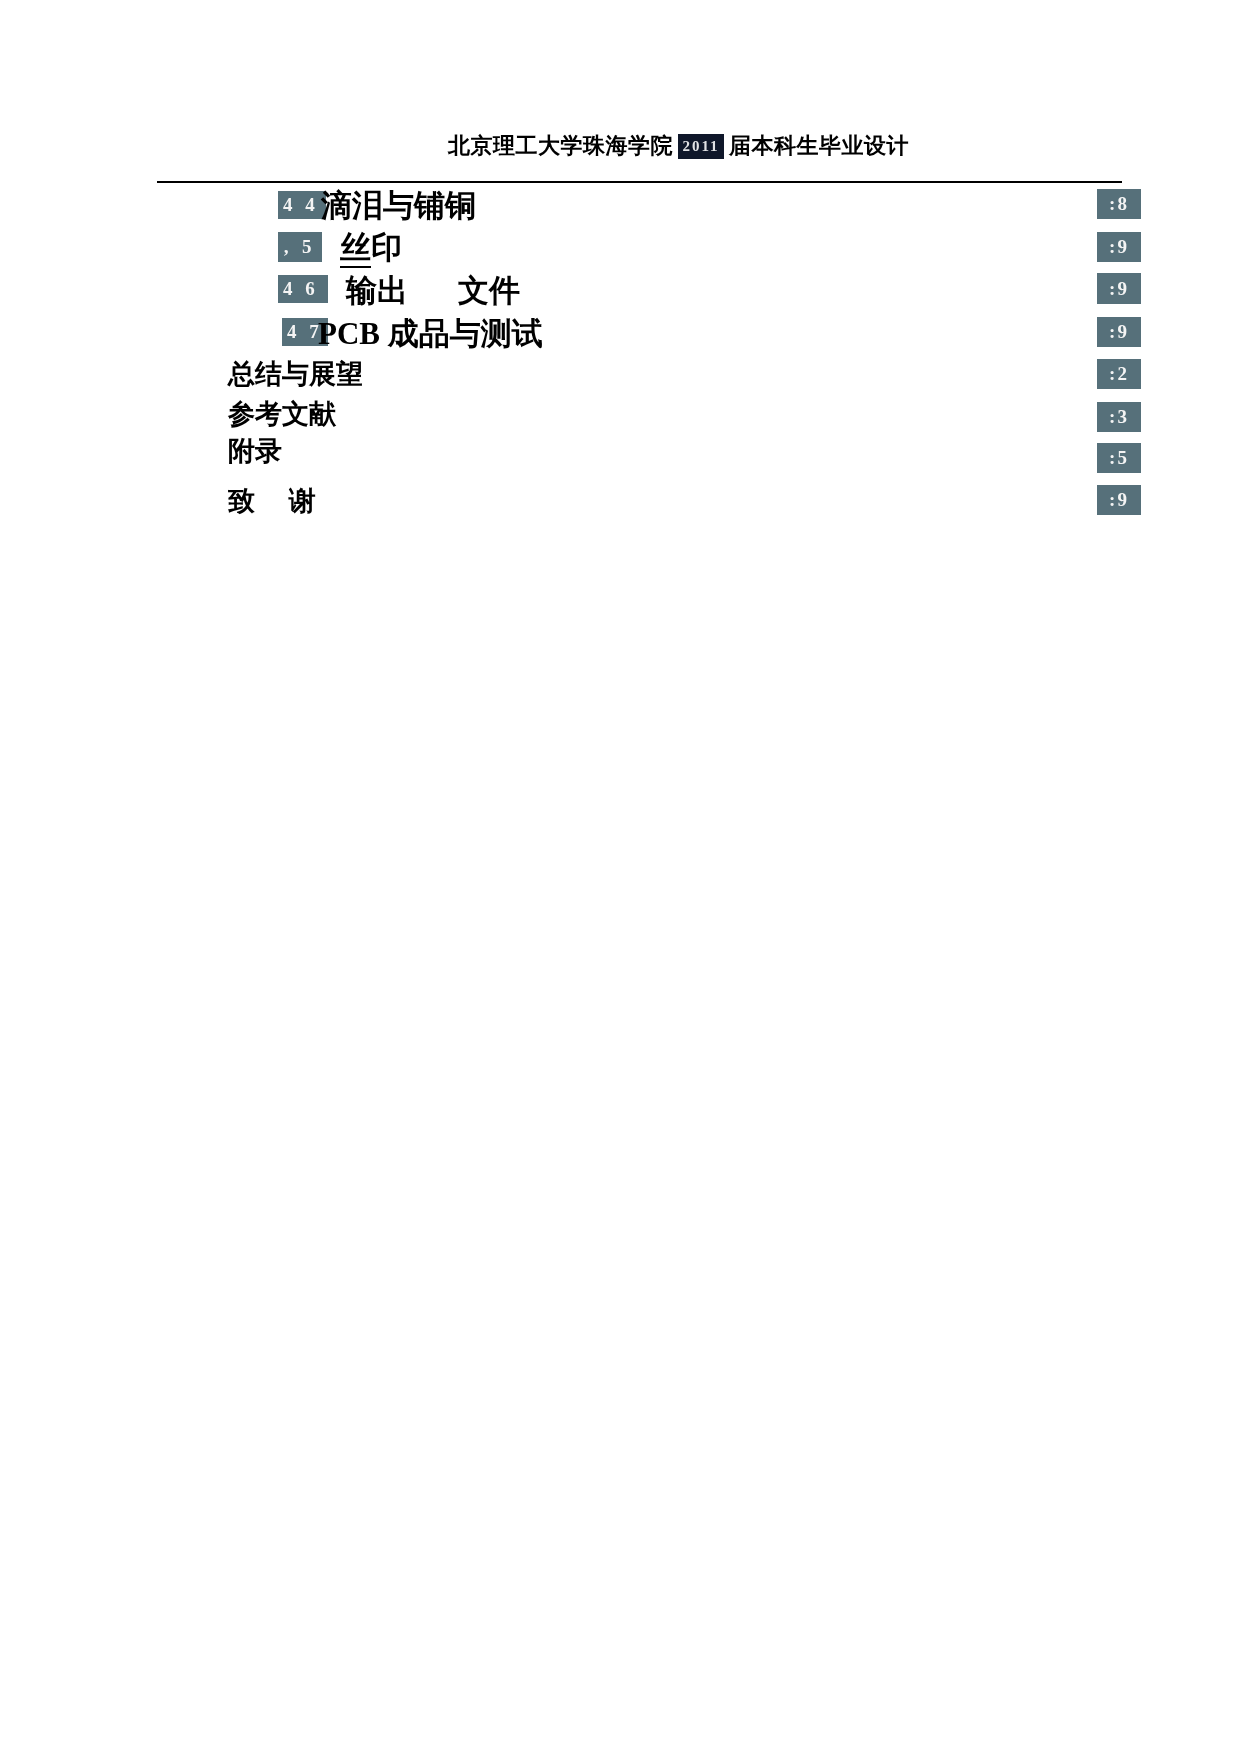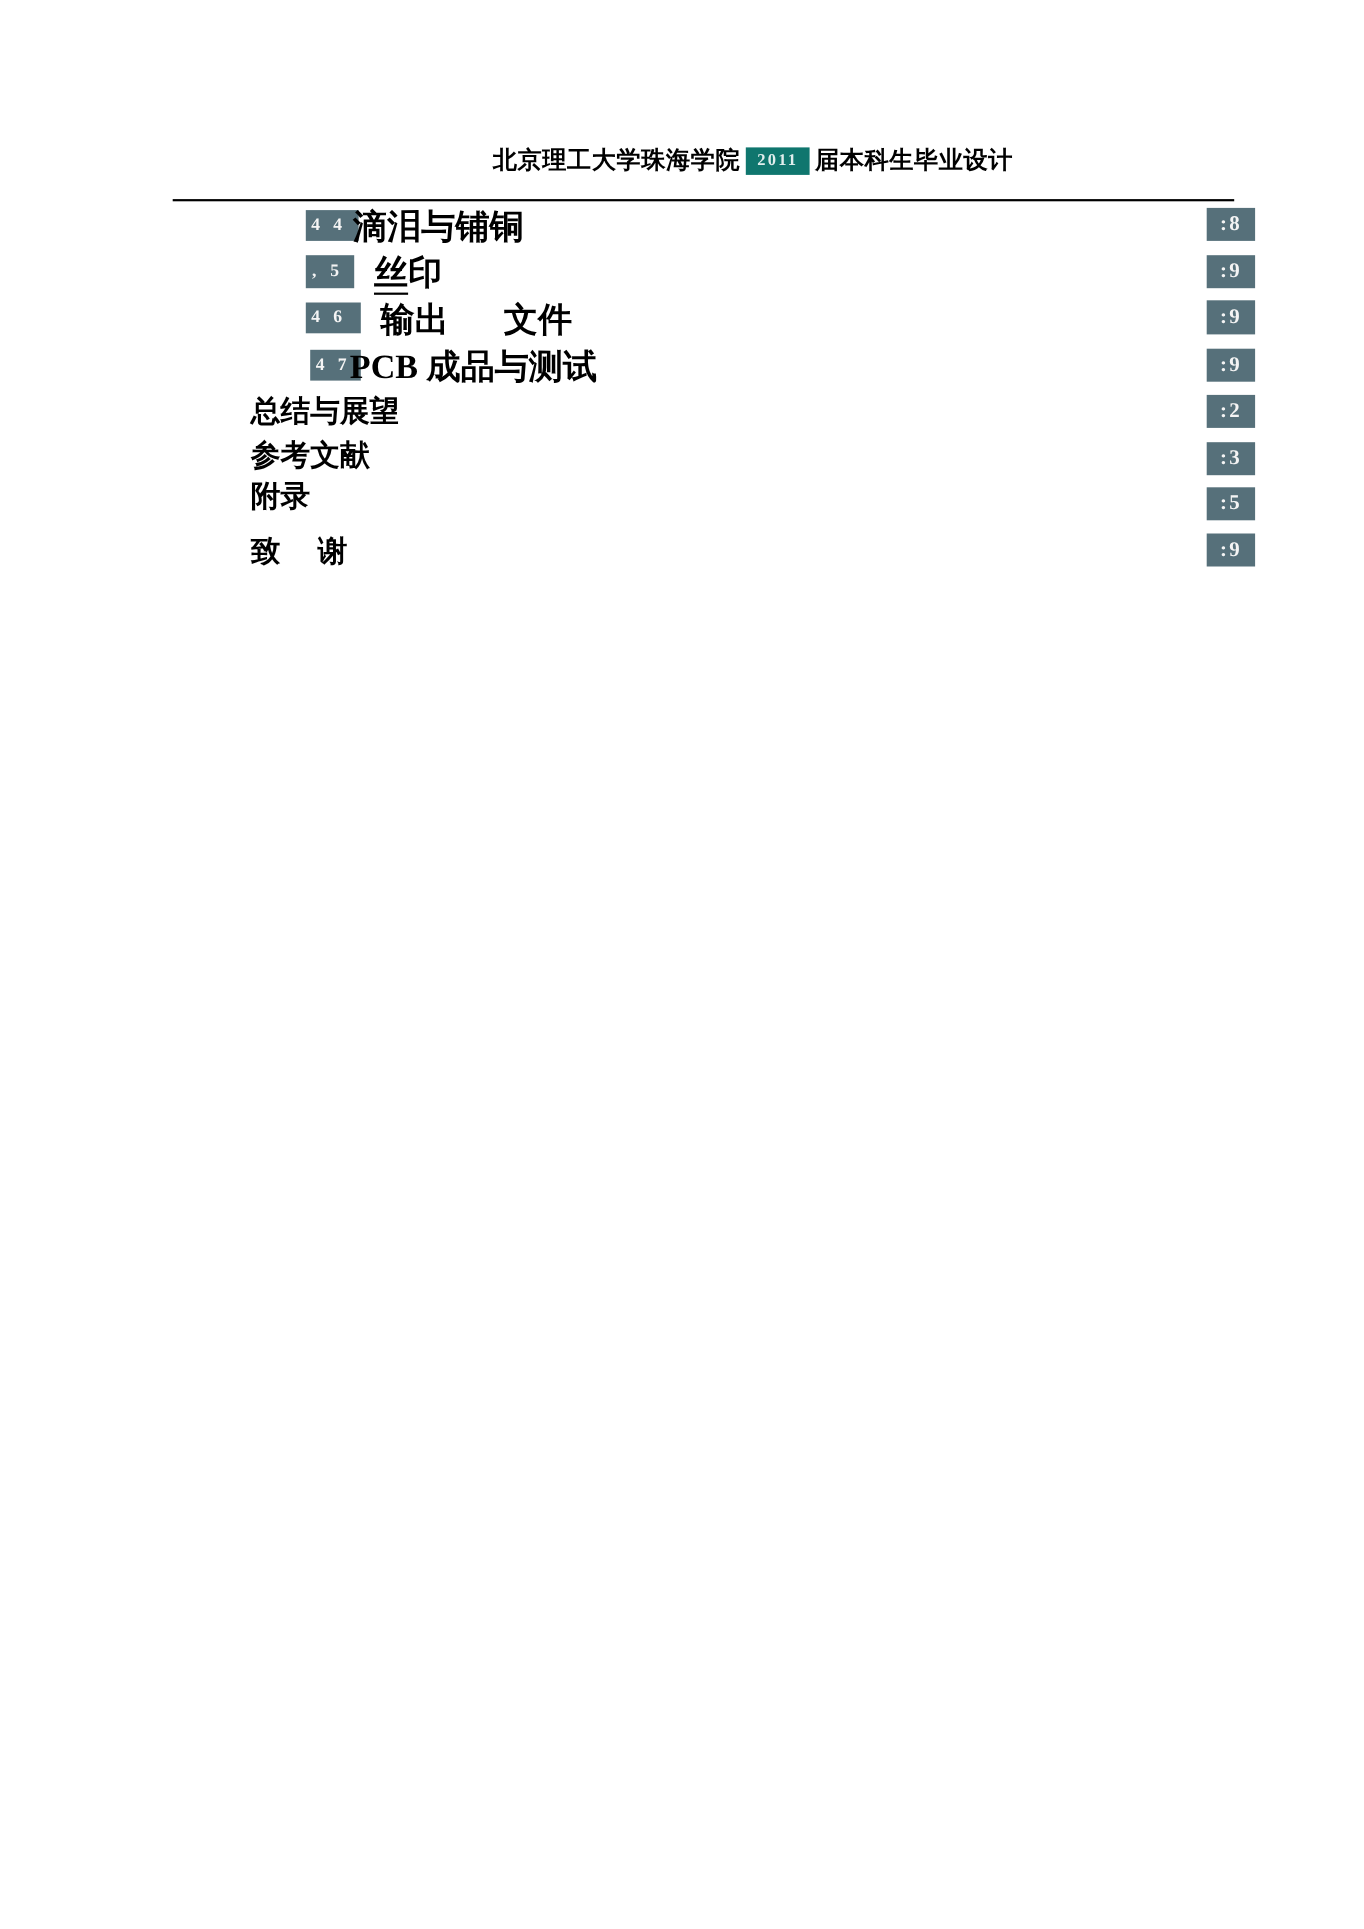--- a/index.html
+++ b/index.html
@@ -19,44 +19,44 @@
     top: 131px;
     height: 30px;
     display: flex;
     align-items: center;
     font-size: 22px;
     white-space: nowrap;
     letter-spacing: 0.5px;
   }
   .year-box {
     display: inline-block;
-    width: 58px;
+    width: 46px;
     height: 25px;
     margin: 0 5px;
-    background: #0f766e;
+    background: #0f172a;
     color: rgba(255,255,255,0.88);
     font-size: 15px;
     line-height: 25px;
     text-align: center;
     letter-spacing: 2px;
   }
   .rule {
     position: absolute;
     left: 157px;
     top: 181px;
     width: 965px;
     height: 2px;
     background: #000000;
   }
   .numbox {
     position: absolute;
     height: 28px;
     background: #56707a;
     color: #f4f4f4;
-    font-size: 16px;
+    font-size: 19px;
     line-height: 28px;
     padding-left: 5px;
     letter-spacing: 4px;
     box-sizing: border-box;
     z-index: 1;
   }
   .pagebox {
     position: absolute;
     left: 1097px;
     width: 44px;

